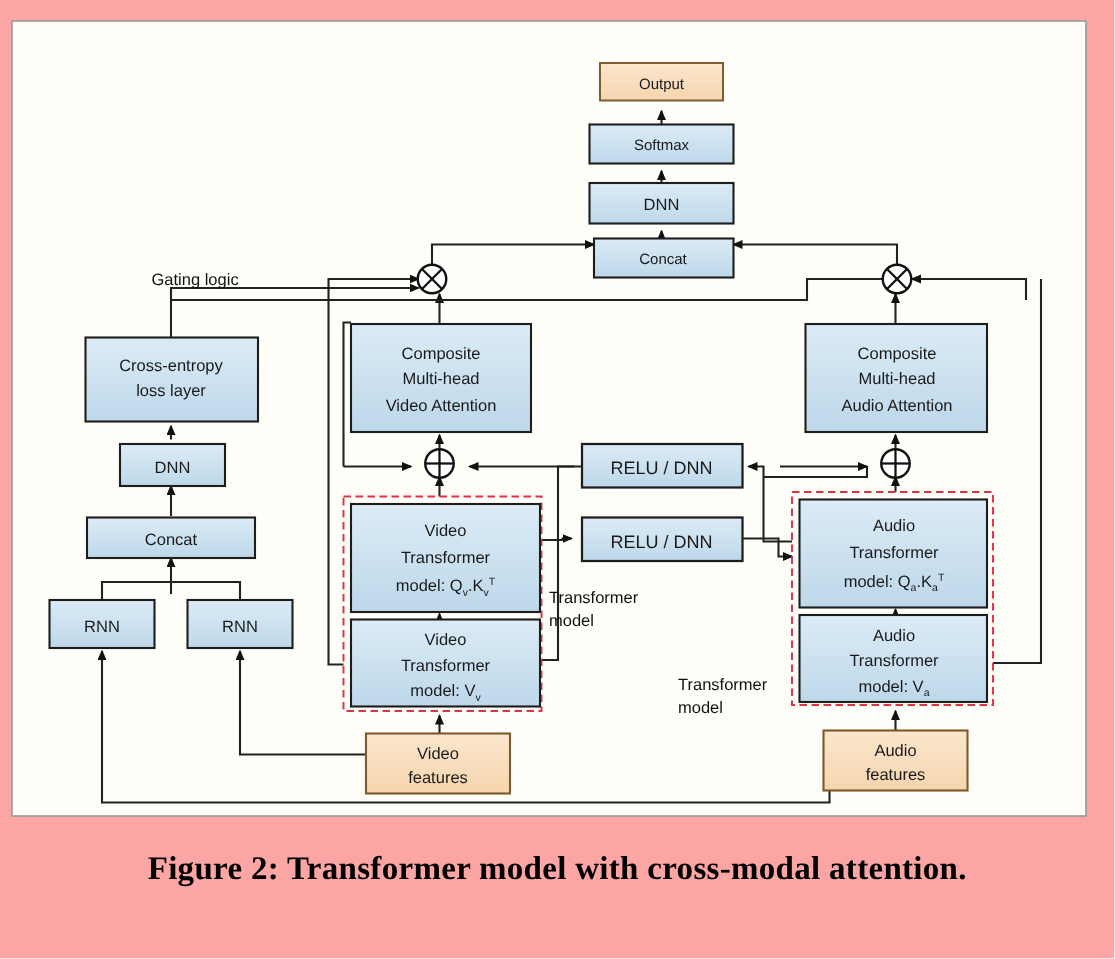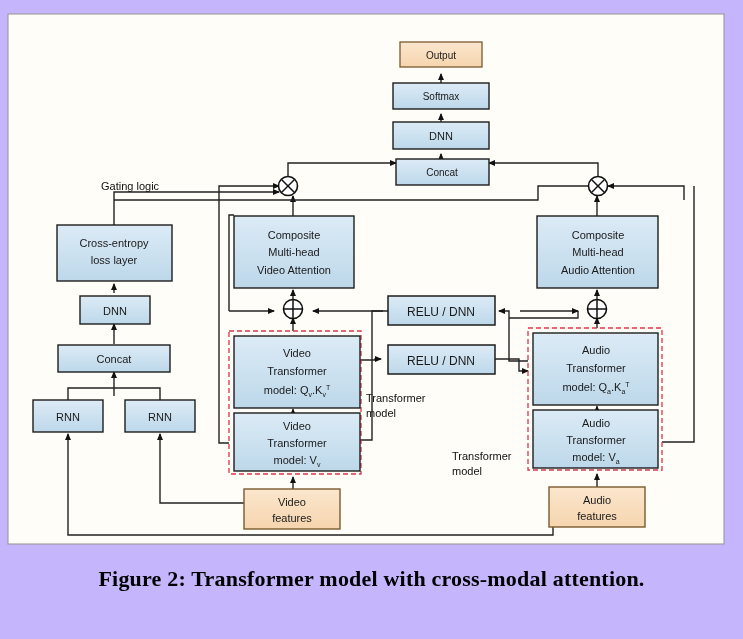--- a/index.html
+++ b/index.html
@@ -1,17 +1,17 @@
 <!DOCTYPE html>
 <html><head>
 <meta charset="utf-8">
 <style>
   html,body{margin:0;padding:0;background:#ffffff;}
   body{width:743px;height:639px;font-family:"Liberation Sans",sans-serif;overflow:hidden;}
-  #figure-root{position:relative;width:743px;height:639px;background:#c4b5fd;}
+  #figure-root{position:relative;width:743px;height:639px;background:#fca5a5;}
   svg#diagram{position:absolute;left:0;top:0;width:743px;height:639px;}
   .box-text{font-family:"Liberation Sans",sans-serif;fill:#1a1a1a;text-anchor:middle;}
   .t11{font-size:11px;}
   .t10{font-size:10px;}
   .t12{font-size:12px;}
   .lbl{font-family:"Liberation Sans",sans-serif;fill:#111;font-size:11px;text-anchor:start;}
   .sub{font-size:7px;}
   .sup{font-size:7px;}
   .caption{position:absolute;left:0;top:566px;width:743px;text-align:center;
            font-family:"Liberation Serif",serif;font-weight:bold;font-size:22px;color:#000;

